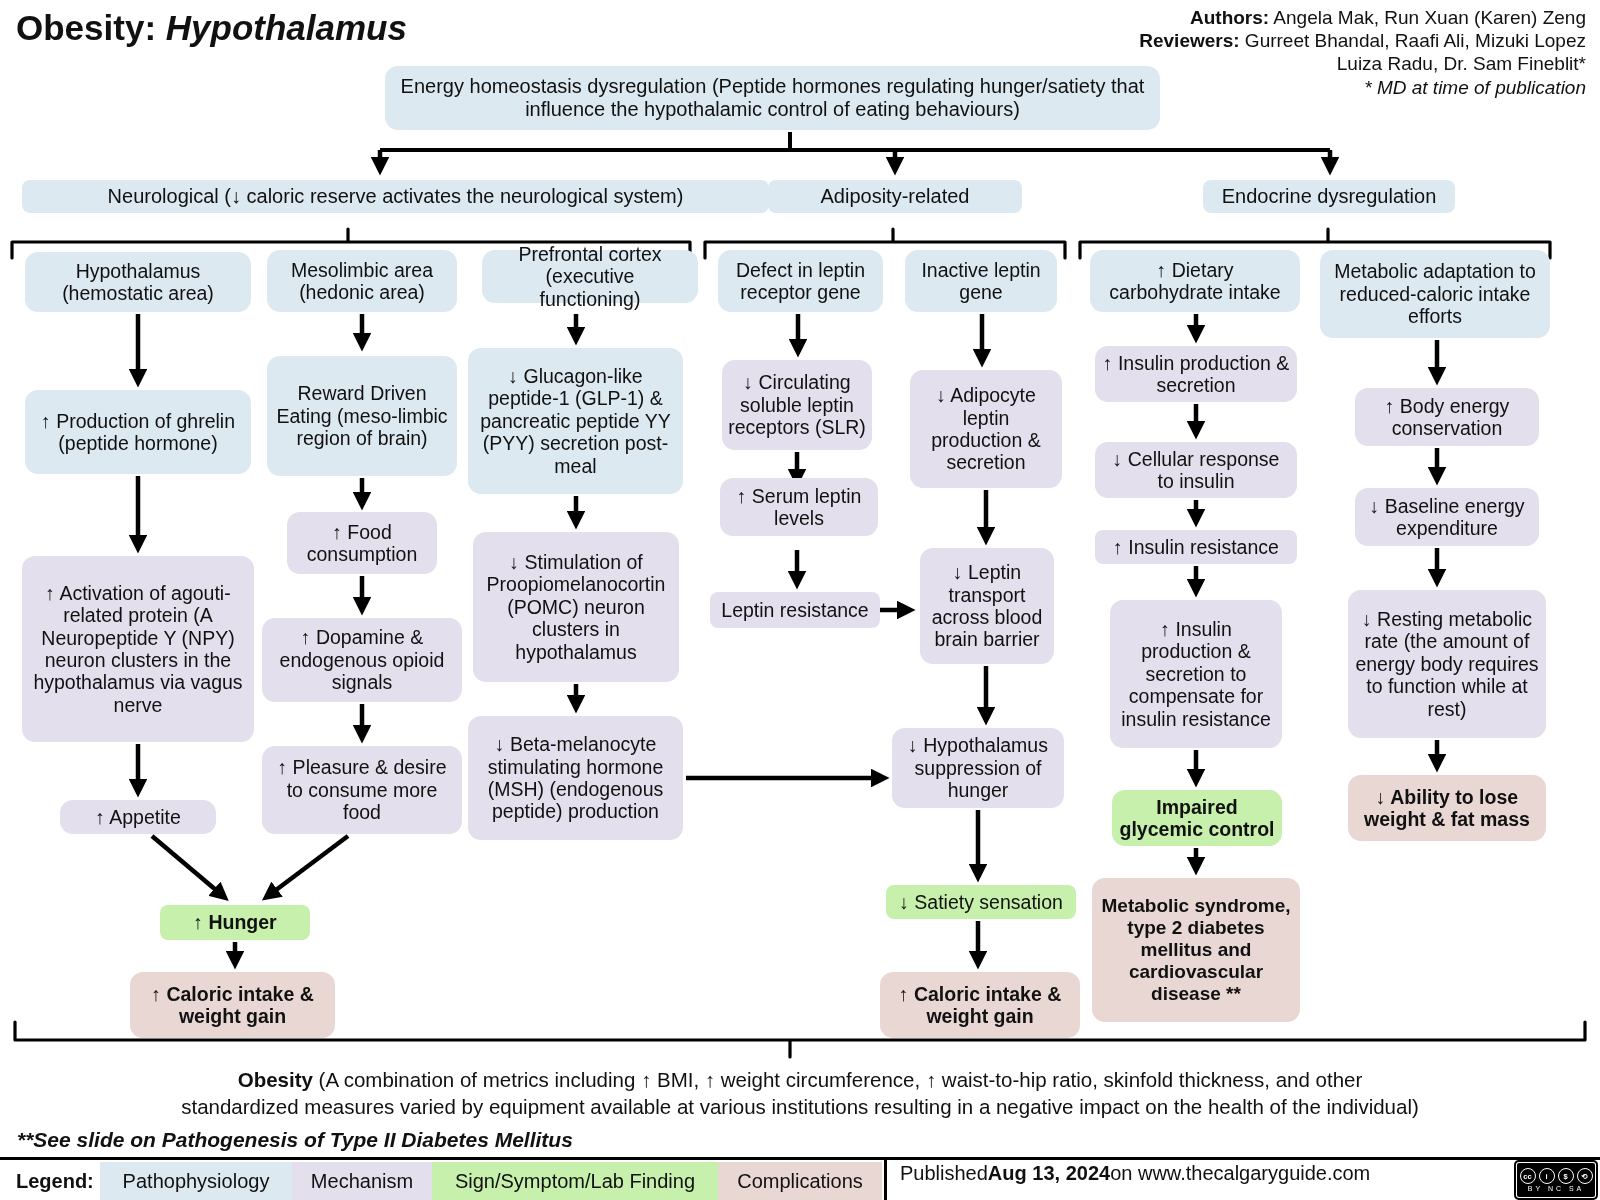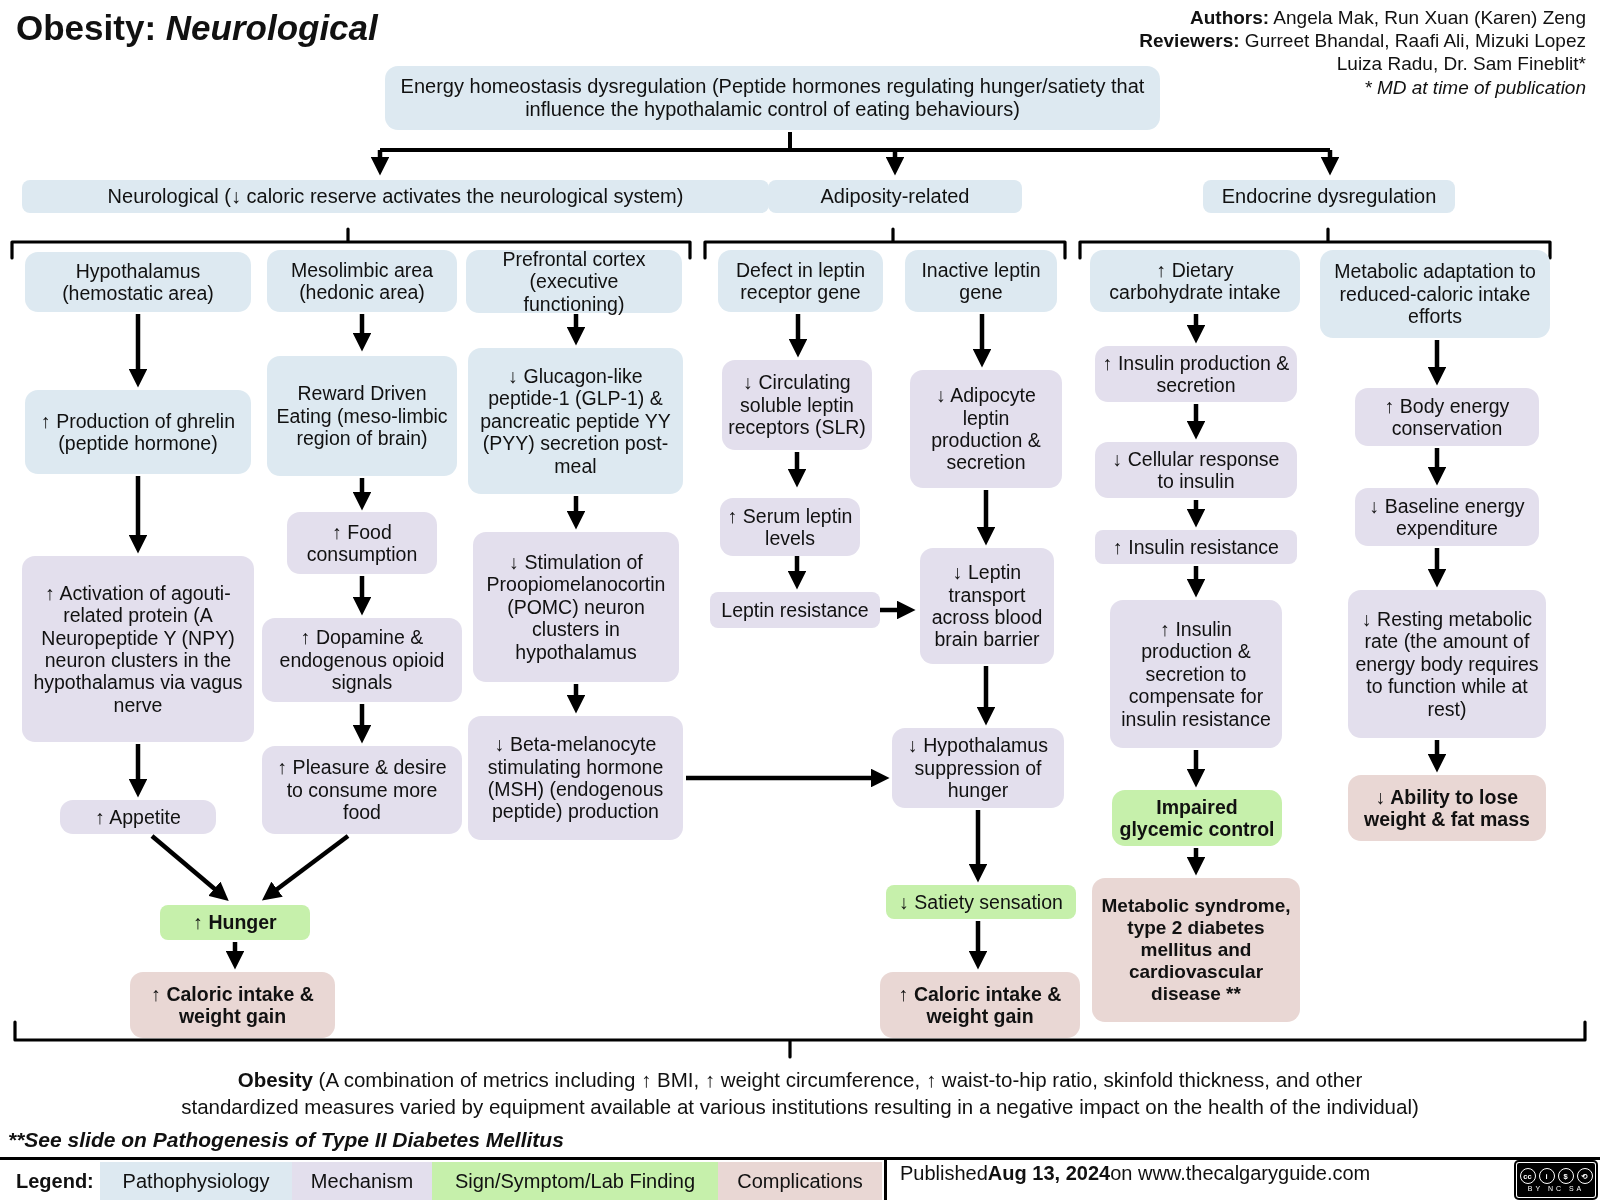--- a/index.html
+++ b/index.html
@@ -18,21 +18,21 @@
   .title .it{font-style:italic}
   .credits{position:absolute;right:14px;top:6px;text-align:right;font-size:19px;line-height:1.22}
   .credits .it{font-style:italic}
   svg.overlay{position:absolute;left:0;top:0;pointer-events:none}
   .line{stroke:#000;stroke-width:4.5;fill:none}
   .thin{stroke-width:4}
   .arrow{marker-end:url(#ah)}
   .bracket{stroke:#000;stroke-width:3.2;fill:none;stroke-linejoin:round;stroke-linecap:round}
   .obesity{position:absolute;left:0;top:1066px;width:1600px;text-align:center;
            font-size:20.5px;line-height:1.32}
-  .note{position:absolute;left:8px;top:1128px;font-size:21px;font-weight:700;font-style:italic}
+  .note{position:absolute;left:17px;top:1128px;font-size:21px;font-weight:700;font-style:italic}
   .sep{position:absolute;left:0;top:1157px;width:1600px;height:3px;background:#000}
   .lg-label{position:absolute;left:16px;top:1162px;height:38px;display:flex;align-items:center;
             font-weight:700;font-size:20px}
   .lg-cell{position:absolute;top:1162px;height:38px;display:flex;align-items:center;
            justify-content:center;font-size:20px}
   .lg-divider{position:absolute;left:884px;top:1157px;width:3px;height:43px;background:#000}
   .published{position:absolute;left:900px;top:1162px;height:38px;display:flex;align-items:flex-start;
              font-size:20px}
   .cc{position:absolute;left:1514px;top:1160px;width:84px;height:40px;background:#000;
       border-radius:5px;display:flex;flex-direction:column;align-items:center;
@@ -100,37 +100,37 @@
     <path class="line arrow" d="M1196,848 V868"></path>
 
     <path class="line arrow" d="M1437,340 V378"></path>
     <path class="line arrow" d="M1437,448 V478"></path>
     <path class="line arrow" d="M1437,548 V580"></path>
     <path class="line arrow" d="M1437,740 V765"></path>
 
     <path class="bracket" d="M15,1022 L15,1040 L1585,1040 L1585,1022 M790,1040 V1057"></path>
   </svg>
 
-  <div class="title"><span>Obesity:</span>&nbsp;<span class="it">Neurological</span></div>
+  <div class="title"><span>Obesity:</span>&nbsp;<span class="it">Hypothalamus</span></div>
   <div class="credits">
     <div><b>Authors:</b><span> Angela Mak, Run Xuan (Karen) Zeng</span></div>
     <div><b>Reviewers:</b><span> Gurreet Bhandal, Raafi Ali, Mizuki Lopez</span></div>
     <div>Luiza Radu, Dr. Sam Fineblit*</div>
     <div class="it">* MD at time of publication</div>
   </div>
 
   <div class="node patho hdr" style="left:385px;top:66px;width:775px;height:64px">Energy homeostasis dysregulation (Peptide hormones regulating hunger/satiety that influence the hypothalamic control of eating behaviours)</div>
 
   <div class="node patho hdr" style="left:22px;top:180px;width:747px;height:33px;border-radius:8px">Neurological (↓ caloric reserve activates the neurological system)</div>
   <div class="node patho hdr" style="left:768px;top:180px;width:254px;height:33px;border-radius:8px">Adiposity-related</div>
   <div class="node patho hdr" style="left:1203px;top:180px;width:252px;height:33px;border-radius:8px">Endocrine dysregulation</div>
 
   <div class="node patho" style="left:25px;top:252px;width:226px;height:60px">Hypothalamus (hemostatic area)</div>
   <div class="node patho" style="left:267px;top:250px;width:190px;height:62px">Mesolimbic area (hedonic area)</div>
-  <div class="node patho" style="left:466px;top:250px;width:216px;height:63px;padding:3px 20px">Prefrontal cortex (executive functioning)</div>
+  <div class="node patho" style="left:482px;top:250px;width:216px;height:53px;padding:3px 20px">Prefrontal cortex (executive functioning)</div>
   <div class="node patho" style="left:718px;top:250px;width:165px;height:62px">Defect in leptin receptor gene</div>
   <div class="node patho" style="left:905px;top:250px;width:152px;height:62px">Inactive leptin gene</div>
   <div class="node patho" style="left:1090px;top:250px;width:210px;height:62px">↑ Dietary carbohydrate intake</div>
   <div class="node patho" style="left:1320px;top:250px;width:230px;height:88px">Metabolic adaptation to reduced-caloric intake efforts</div>
 
   <div class="node patho" style="left:25px;top:390px;width:226px;height:84px">↑ Production of ghrelin (peptide hormone)</div>
   <div class="node mech" style="left:22px;top:556px;width:232px;height:186px">↑ Activation of agouti-related protein (A Neuropeptide Y (NPY) neuron clusters in the hypothalamus via vagus nerve</div>
   <div class="node mech" style="left:60px;top:800px;width:156px;height:34px">↑ Appetite</div>
 
   <div class="node patho" style="left:267px;top:356px;width:190px;height:120px">Reward Driven Eating (meso-limbic region of brain)</div>
@@ -139,21 +139,21 @@
   <div class="node mech" style="left:262px;top:746px;width:200px;height:88px">↑ Pleasure &amp; desire to consume more food</div>
 
   <div class="node sign b" style="left:160px;top:905px;width:150px;height:35px;border-radius:8px">↑ Hunger</div>
   <div class="node comp b" style="left:130px;top:972px;width:205px;height:66px">↑ Caloric intake &amp; weight gain</div>
 
   <div class="node patho" style="left:468px;top:348px;width:215px;height:146px">↓ Glucagon-like peptide-1 (GLP-1) &amp; pancreatic peptide YY (PYY) secretion post-meal</div>
   <div class="node mech" style="left:473px;top:532px;width:206px;height:150px;padding:3px 4px">↓ Stimulation of Proopiomelanocortin (POMC) neuron clusters in hypothalamus</div>
   <div class="node mech" style="left:468px;top:716px;width:215px;height:124px">↓ Beta-melanocyte stimulating hormone (MSH) (endogenous peptide) production</div>
 
   <div class="node mech" style="left:722px;top:360px;width:150px;height:90px;padding:3px 4px">↓ Circulating soluble leptin receptors (SLR)</div>
-  <div class="node mech" style="left:720px;top:498px;width:140px;height:58px">↑ Serum leptin levels</div>
+  <div class="node mech" style="left:720px;top:478px;width:158px;height:58px">↑ Serum leptin levels</div>
   <div class="node mech" style="left:710px;top:592px;width:170px;height:36px;border-radius:8px">Leptin resistance</div>
 
   <div class="node mech" style="left:920px;top:548px;width:134px;height:116px;padding:3px 4px">↓ Leptin transport across blood brain barrier</div>
   <div class="node mech" style="left:910px;top:370px;width:152px;height:118px">↓ Adipocyte leptin production &amp; secretion</div>
   <div class="node mech" style="left:892px;top:728px;width:172px;height:80px">↓ Hypothalamus suppression of hunger</div>
   <div class="node sign" style="left:886px;top:885px;width:190px;height:34px;border-radius:8px">↓ Satiety sensation</div>
   <div class="node comp b" style="left:880px;top:972px;width:200px;height:66px">↑ Caloric intake &amp; weight gain</div>
 
   <div class="node mech" style="left:1095px;top:346px;width:202px;height:56px">↑ Insulin production &amp; secretion</div>
   <div class="node mech" style="left:1095px;top:442px;width:202px;height:56px">↓ Cellular response to insulin</div>

